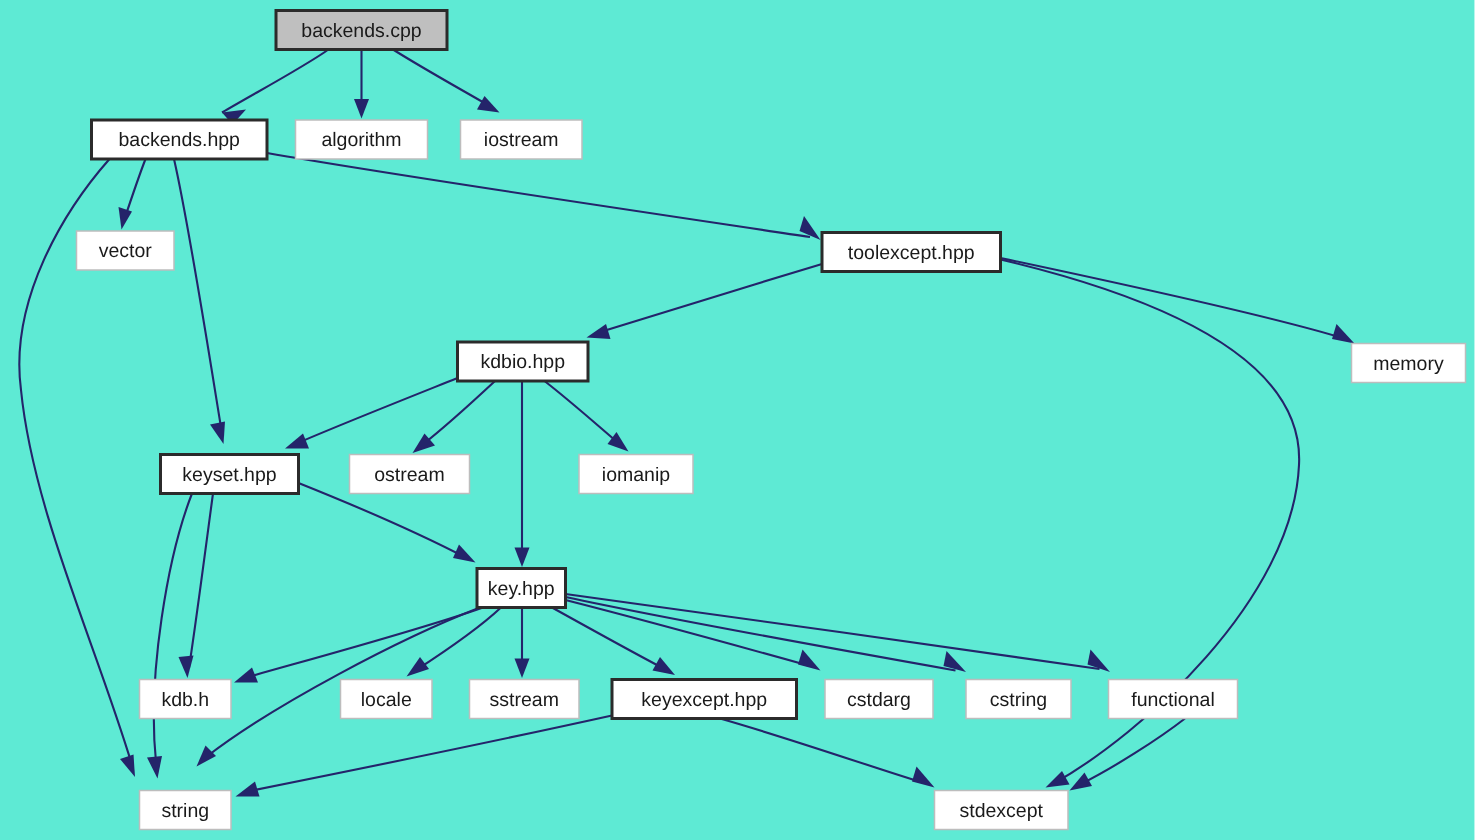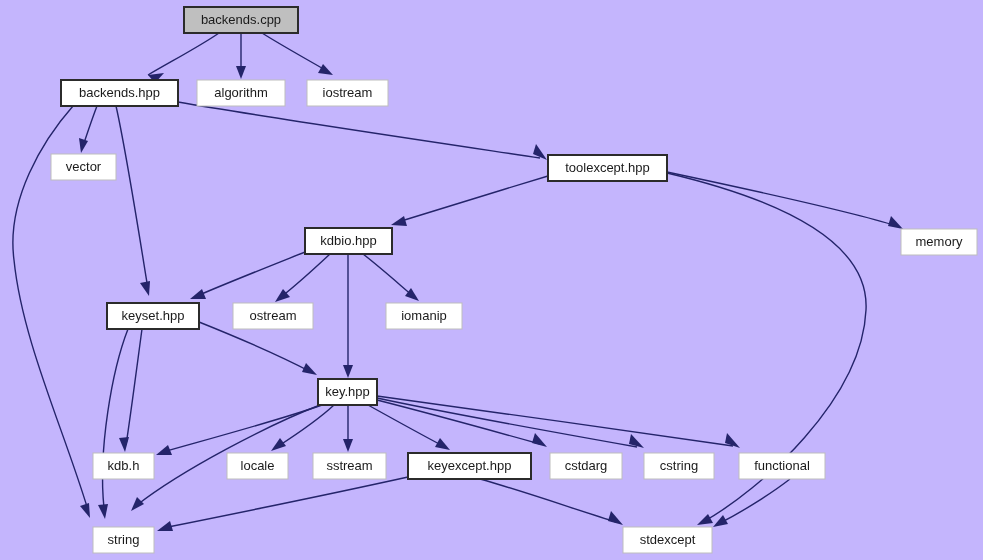--- a/index.html
+++ b/index.html
@@ -4,21 +4,21 @@
 <style>
   html, body {
     margin: 0;
     padding: 0;
     background: #ffffff;
   }
   #graph-root {
     position: relative;
     width: 983px;
     height: 560px;
-    background: #c4b5fd;
+    background: #5eead4;
     font-family: "Liberation Sans", sans-serif;
     overflow: hidden;
   }
   svg.graph-canvas {
     position: absolute;
     left: 0;
     top: 0;
     width: 983px;
     height: 560px;
   }

